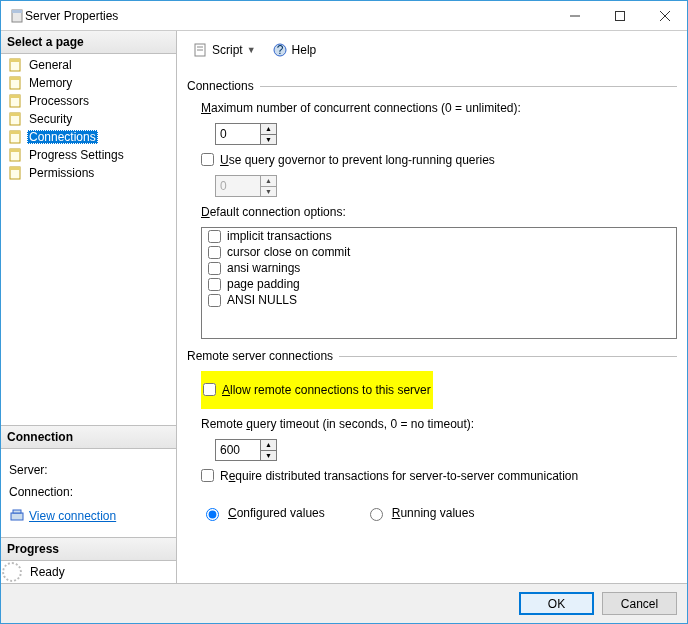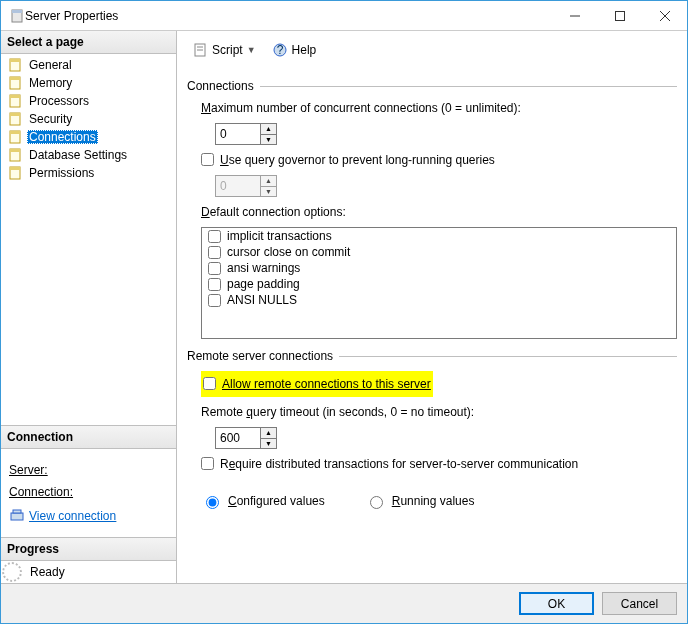--- a/index.html
+++ b/index.html
@@ -12,21 +12,21 @@
 .body { flex: 1; display: flex; overflow: hidden; }
 .sidebar { width: 176px; border-right: 1px solid #bfbfbf; display: flex; flex-direction: column; background: #fff; }
 .side-header { background: linear-gradient(#f4f4f4,#e6e6e6); border-bottom: 1px solid #bfbfbf; padding: 4px 6px; font-weight: bold; }
 .side-list { flex: 0 0 auto; padding: 2px 4px; }
 .side-item { display: flex; align-items: center; gap: 4px; padding: 1px 2px; cursor: default; }
 .side-item.selected span.lbl { background: #0078d7; color: #fff; outline: 1px dotted #fff; outline-offset: -1px; }
 .side-item .lbl { padding: 0 2px; }
 .page-icon { width: 16px; height: 16px; display: inline-flex; align-items: center; justify-content: center; }
 .spacer { flex: 1; }
 .conn-section { border-top: 1px solid #bfbfbf; }
-.conn-body { padding: 6px 8px; font-size: 12px; text-decoration: underline; }
+.conn-body { padding: 6px 8px; font-size: 12px; }
 .conn-row { margin: 8px 0; }
 .viewconn { color: #0066cc; text-decoration: underline; cursor: pointer; }
 .progress-body { padding: 1px; display: flex; align-items: center; gap: 8px; }
 .spinner { width: 20px; height: 20px; border: 2px dotted #bbb; border-radius: 50%; }
 
 .main { flex: 1; display: flex; flex-direction: column; padding: 6px 10px 0 10px; overflow: hidden; }
 .toolbar { display: flex; align-items: center; gap: 6px; padding: 2px 0 8px 0; }
 .tbtn { display: flex; align-items: center; gap: 4px; padding: 2px 4px; border: 1px solid transparent; }
 .dd-arrow { font-size: 9px; color: #555; }
 
@@ -43,21 +43,21 @@
 .numbox .spin div { flex: 1; display: flex; align-items: center; justify-content: center; font-size: 7px; background: #f0f0f0; border-bottom: 1px solid #7a7a7a; cursor: pointer; }
 .numbox .spin div:last-child { border-bottom: none; }
 .chk { width: 13px; height: 13px; margin: 0; }
 label.cb { display: flex; gap: 6px; }
 .uline { text-decoration: underline; }
 
 .listbox { margin: 4px 0 0 14px; border: 1px solid #7a7a7a; height: 112px; overflow-y: scroll; background: #fff; }
 .listbox .li { display: flex; align-items: center; gap: 6px; padding: 1px 6px; }
 .listbox .li input { margin: 0; }
 
-.highlight { background: #ffff00; padding: 6px 2px; text-decoration: underline; }
+.highlight { background: #ffff00; padding: 12px 2px; }
 .radio-row { display: flex; gap: 40px; margin: 18px 0 8px 14px; align-items: center; }
 .radio-row label { display: flex; align-items: center; gap: 6px; }
 
 .footer { border-top: 1px solid #bfbfbf; padding: 8px 10px; display: flex; justify-content: flex-end; gap: 8px; background: #f0f0f0; }
 .btn { min-width: 75px; height: 23px; border: 1px solid #adadad; background: #e1e1e1; cursor: pointer; }
 .btn.primary { border: 2px solid #0078d7; background: #e5f1fb; }
 
 svg { display: block; }
 </style>
 </head>
@@ -141,21 +141,21 @@
             </span>
             <span class="lbl">Connections</span>
           </div>
           <div class="side-item">
             <span class="page-icon">
               <svg width="16" height="16">
                 <rect x="3" y="2" width="10" height="12" fill="#fffde7" stroke="#c0a020"></rect>
                 <rect x="3" y="2" width="10" height="3" fill="#e6d070"></rect>
               </svg>
             </span>
-            <span class="lbl">Database Settings</span>
+            <span class="lbl">Progress Settings</span>
           </div>
           <div class="side-item">
             <span class="page-icon">
               <svg width="16" height="16">
                 <rect x="3" y="2" width="10" height="12" fill="#fffde7" stroke="#c0a020"></rect>
                 <rect x="3" y="2" width="10" height="3" fill="#e6d070"></rect>
               </svg>
             </span>
             <span class="lbl">Permissions</span>
           </div>

